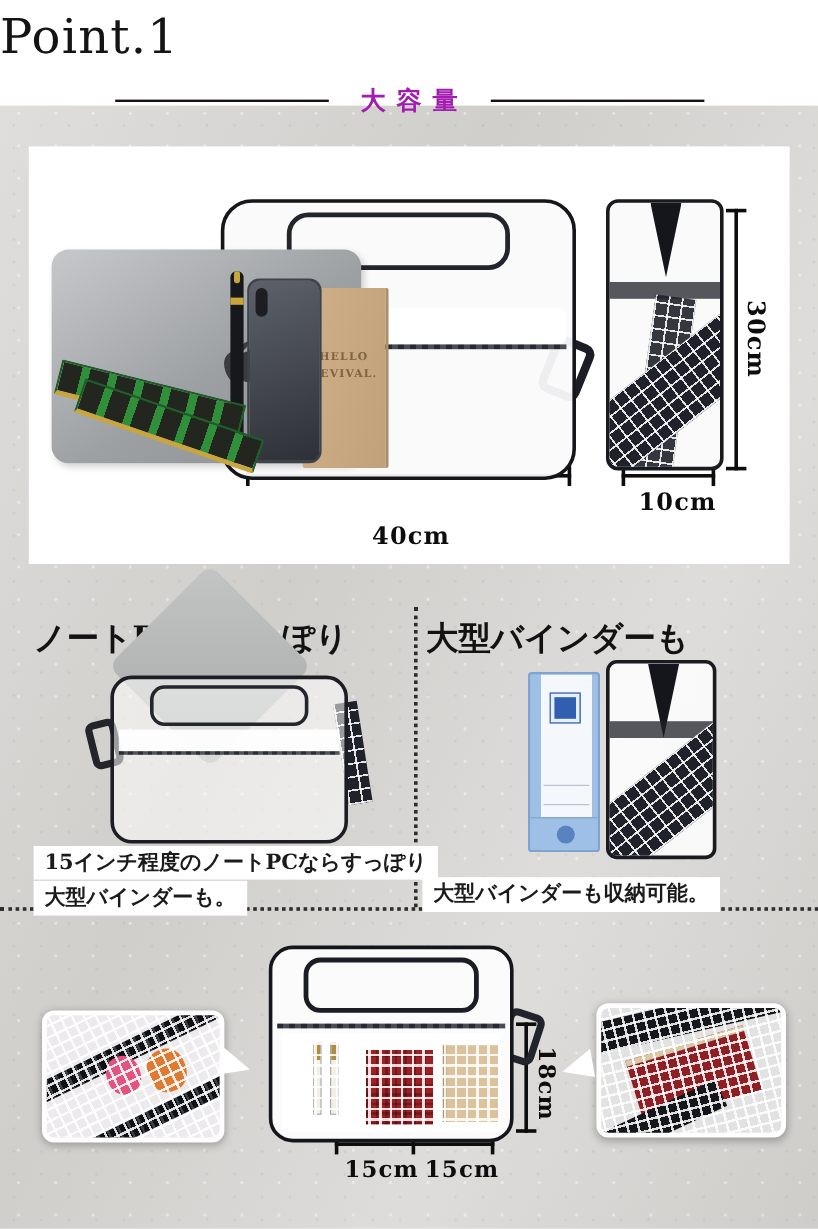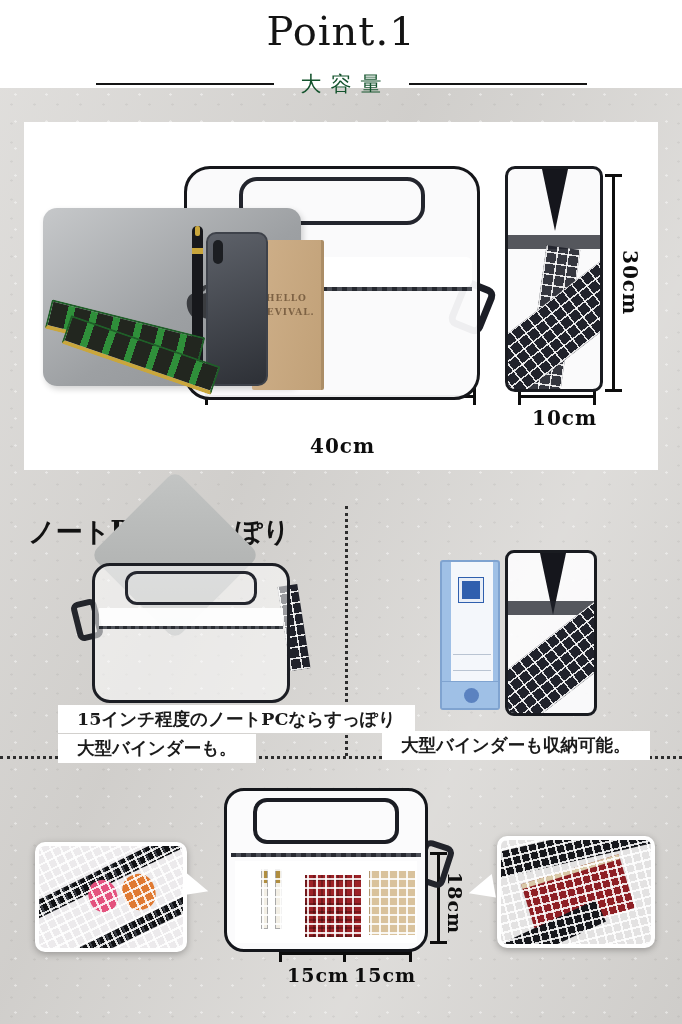--- a/index.html
+++ b/index.html
@@ -10,26 +10,26 @@
     background-image:
       radial-gradient(rgba(110,108,104,0.10) 1px, transparent 1.6px),
       radial-gradient(rgba(255,255,255,0.45) 1px, transparent 1.6px),
       linear-gradient(115deg, rgba(255,255,255,0.25) 0%, rgba(0,0,0,0.03) 40%, rgba(255,255,255,0.18) 70%, rgba(0,0,0,0.04) 100%);
     background-size: 23px 19px, 31px 27px, 100% 100%;
   }
   .abs { position:absolute; }
 
   
   .header { position:absolute; top:0; left:0; width:682px; height:88px; background:#ffffff; }
-  .page-title { position:absolute; top:8px; left:0; width:100%; text-align:center;
+  .page-title { position:absolute; top:8px; left:0; width:100%; 
     font-size:40px; font-weight:500; color:#141414; letter-spacing:1px; }
   .subtitle-row { position:absolute; top:70px; left:0; width:100%;
     display:flex; align-items:center; justify-content:center; gap:18px; }
   .sub-line { width:178px; height:2px; background:#141414; }
-  .subtitle { font-size:21px; font-weight:400; color:#14532d; letter-spacing:9px; text-indent:9px; white-space:nowrap; }
+  .subtitle { font-size:21px; font-weight:700; color:#a21caf; letter-spacing:9px; text-indent:9px; white-space:nowrap; }
 
   
   .hero-panel { position:absolute; left:24px; top:122px; width:634px; height:348px; background:#ffffff; }
 
   .grid { background-image:
       repeating-linear-gradient(0deg, rgba(122,128,136,0.30) 0 1px, transparent 1px 8px),
       repeating-linear-gradient(90deg, rgba(122,128,136,0.30) 0 1px, transparent 1px 8px); }
   .grid-dark { background-color:#20222b; background-image:
       repeating-linear-gradient(0deg, rgba(255,255,255,0.88) 0 1.5px, transparent 1.5px 11px),
       repeating-linear-gradient(90deg, rgba(255,255,255,0.88) 0 1.5px, transparent 1.5px 11px); }
@@ -89,21 +89,21 @@
   .dtick { position:absolute; width:3px; height:17px; top:-7px; background:#0d0d0d; }
   .dlabel { position:absolute; font-weight:700; font-size:20px; color:#0d0d0d; letter-spacing:1px; white-space:nowrap; }
   .dlabel-v { transform:rotate(90deg); transform-origin:left top; }
 
   
   .divider-v { position:absolute; left:345px; top:506px; height:250px; width:0; border-left:3px dotted #2e2e2e; }
   .divider-h { position:absolute; left:0; top:756px; width:682px; height:0; border-top:3px dotted #2e2e2e; }
   .jp-heading { position:absolute; font-weight:700; color:#121212; white-space:nowrap; }
   .f-heading { font-size:27px; }
   .jp-caption { position:absolute; font-weight:700; font-size:17.5px; color:#1b1b1b; line-height:1.5; }
-  .hl { background:#ffffff; padding:1px 19px; display:inline-block; margin-bottom:1px; white-space:nowrap;margin-left:30px; }
+  .hl { background:#ffffff; padding:1px 9px; display:inline-block; margin-bottom:1px; white-space:nowrap; }
 
   .f1-laptop { left:115px; top:495px; width:120px; height:120px; transform:rotate(45deg);
     background:linear-gradient(135deg,#c3c5c4,#a6a8a7); border-radius:10px; z-index:1; }
   .f1-bag { left:92px; top:563px; width:198px; height:140px; border:3px solid #1c1e24;
     border-radius:18px; background:rgba(255,255,255,0.55); z-index:2; overflow:hidden; }
   .f1-arch { position:absolute; left:30px; right:30px; top:5px; height:34px;
     border:3px solid #24262e; border-radius:12px; }
   .f1-flap { position:absolute; left:4px; right:4px; top:42px; height:18px; background:rgba(255,255,255,0.9); }
   .f1-zip { position:absolute; left:4px; right:4px; top:60px; height:3px;
     background:repeating-linear-gradient(90deg,#2a2d33 0 4px,#50535a 4px 8px); }
@@ -238,20 +238,21 @@
     <div class="f1-arch"></div>
     <div class="f1-flap"></div>
     <div class="f1-zip"></div>
   </div>
   <div class="jp-heading f-heading" style="left:28px; top:514px;">ノートPCもすっぽり</div>
   <div class="jp-caption" style="left:28px; top:705px;">
     <span class="hl">15インチ程度のノートPCならすっぽり</span><br>
     <span class="hl">大型バインダーも。</span>
   </div>
 
+  <div class="jp-heading f-heading" style="left:355px; top:514px;">大型バインダーも</div>
   <div class="abs f2-binder">
     <div class="binder-square"></div>
     <div class="binder-line" style="top:92px;"></div>
     <div class="binder-line" style="top:108px;"></div>
     <div class="binder-hole"></div>
   </div>
   <div class="abs f2-bag grid">
     <div class="side-wedge" style="left:32px;"></div>
     <div class="side-hband" style="top:48px;"></div>
     <div class="side-band grid-dark" style="bottom:22px;"></div>

